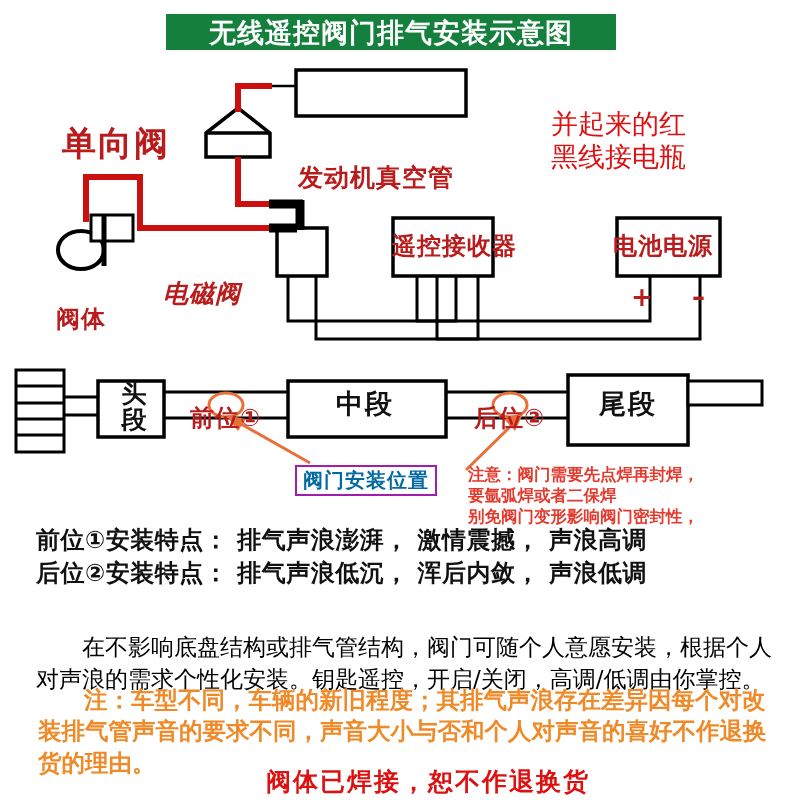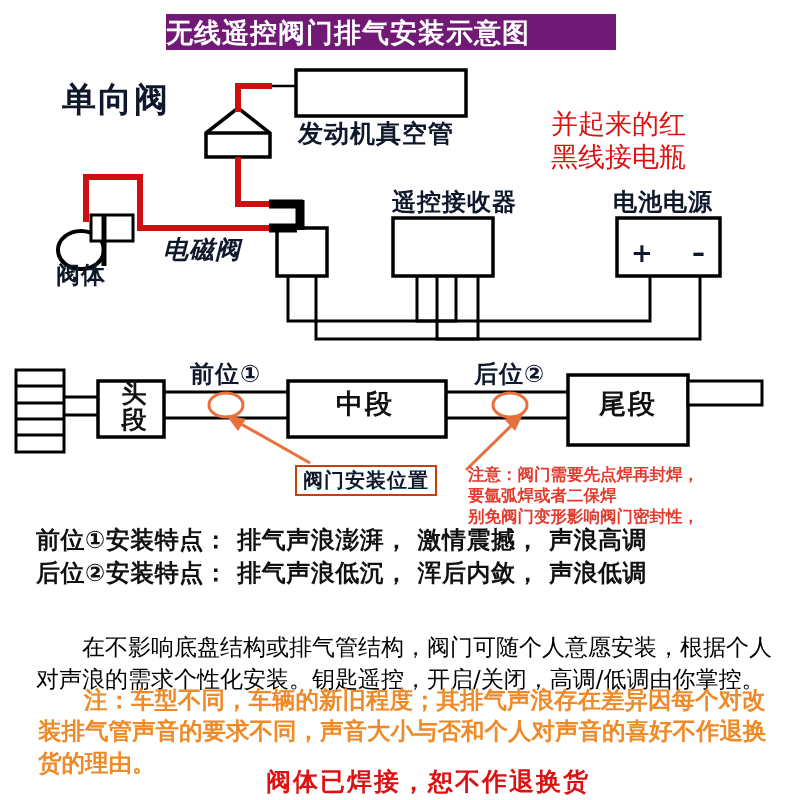--- a/index.html
+++ b/index.html
@@ -19,24 +19,24 @@
     width: 800px;
     height: 800px;
   }
   
   .title-banner {
     position: absolute;
     left: 166px;
     top: 14px;
     width: 450px;
     height: 36px;
-    background: #701a75;
+    background: #15803d;
     display: flex;
     align-items: center;
-    justify-content: flex-start;
+    justify-content: center;
   }
   .title-banner .title-text {
     color: #ffffff;
     font-size: 27px;
     font-weight: bold;
     letter-spacing: 1px;
     line-height: 1;
     white-space: nowrap;
   }
   
@@ -44,24 +44,25 @@
     position: absolute;
     left: 0;
     top: 0;
     width: 800px;
     height: 800px;
     pointer-events: none;
   }
   
   .lbl {
     position: absolute;
-    color: #0f172a;
+    color: #b91c1c;
     font-weight: bold;
     line-height: 1;
     white-space: nowrap;
+    margin-top: 44px;
   }
   .lbl-oneway   { left: 62px;  top: 82px;  font-size: 34px; letter-spacing: 2px; }
   .lbl-vacuum   { left: 298px; top: 121px; font-size: 25px; letter-spacing: 1px; }
   .lbl-solenoid { left: 163px; top: 237px; font-size: 25px; letter-spacing: 1px; font-style: italic; }
   .lbl-valvebody{ left: 56px;  top: 263px; font-size: 24px; letter-spacing: 1px; }
   .lbl-receiver { left: 392px; top: 190px; font-size: 24px; letter-spacing: 1px; }
   .lbl-battery  { left: 613px; top: 190px; font-size: 24px; letter-spacing: 1px; }
   .lbl-plus     { left: 631px; top: 240px; font-size: 26px; }
   .lbl-minus    { left: 692px; top: 240px; font-size: 26px; }
 
@@ -87,26 +88,26 @@
     line-height: 1.02;
   }
   .seg-head { left: 104px; top: 381px; width: 60px; font-size: 25px; }
   .seg-mid  { left: 300px; top: 390px; width: 130px; font-size: 27px; letter-spacing: 2px; }
   .seg-tail { left: 573px; top: 390px; width: 110px; font-size: 27px; letter-spacing: 2px; }
 
   .valve-pos-box {
     position: absolute;
     left: 295px;
     top: 465px;
-    border: 2px solid #c2410c;
+    border: 2px solid #a21caf;
     background: #ffffff;
     padding: 2px 6px 3px 6px;
     font-size: 20px;
     font-weight: bold;
-    color: #0f172a;
+    color: #0369a1;
     letter-spacing: 1px;
     line-height: 1.1;
     white-space: nowrap;
   }
   .weld-note {
     position: absolute;
     left: 468px;
     top: 464px;
     width: 330px;
     color: #e23b2e;

